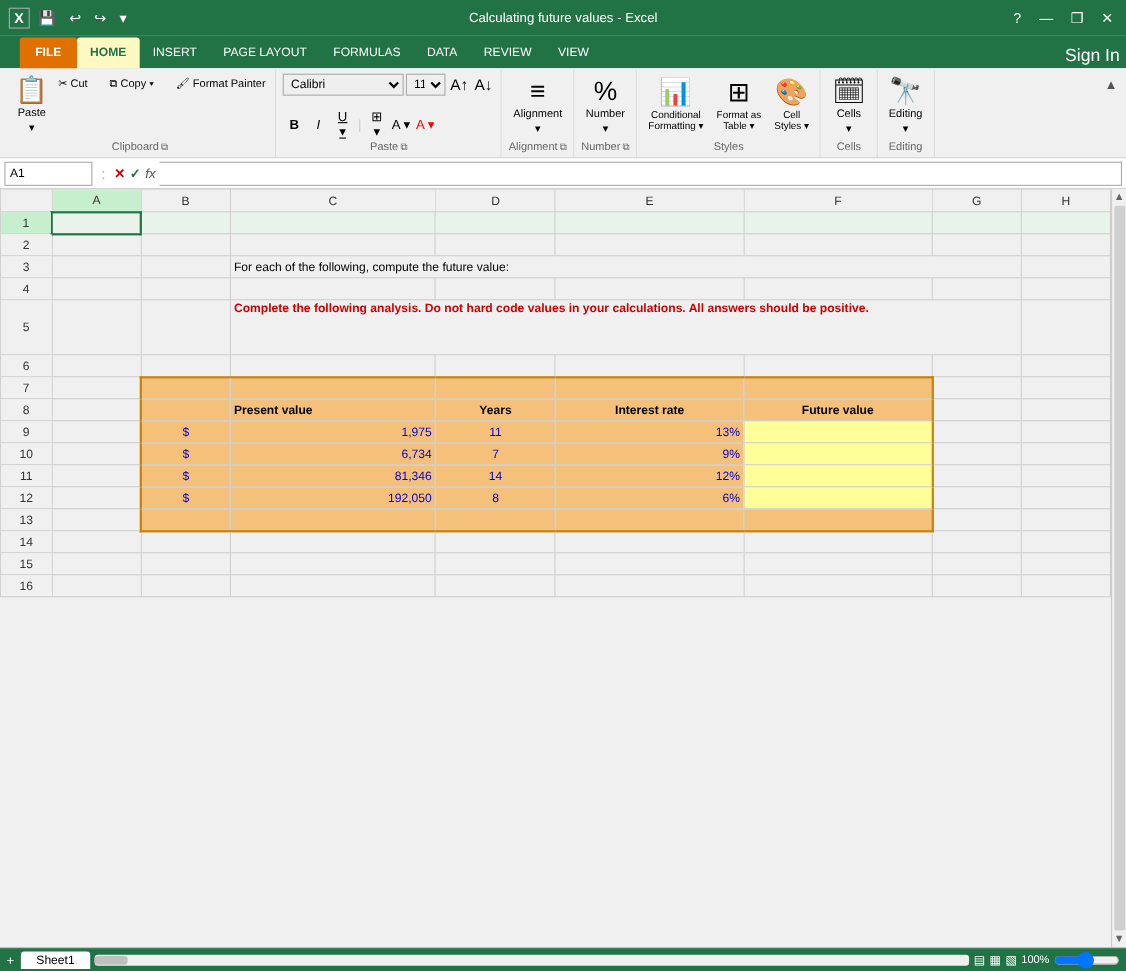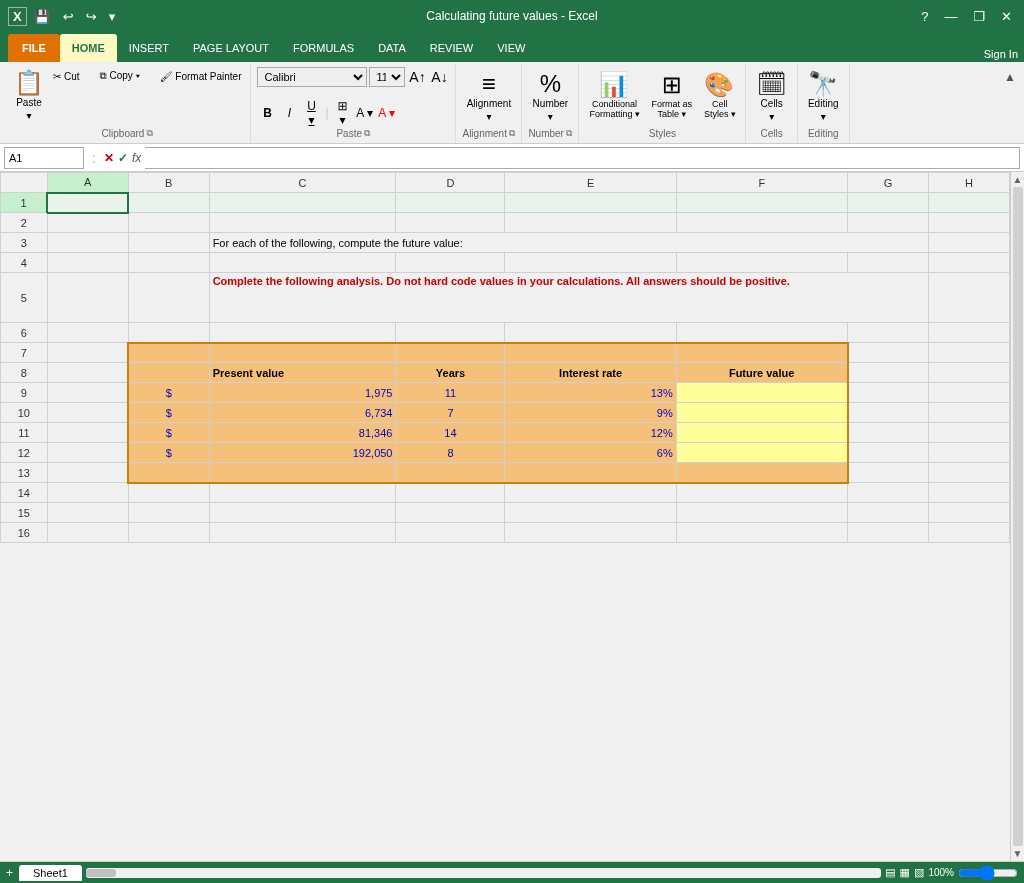--- a/index.html
+++ b/index.html
@@ -19,21 +19,21 @@
     .title-bar-center { position: absolute; left: 50%; transform: translateX(-50%); color: white; font-size: 12px; }
     .title-bar-right { display: flex; gap: 8px; align-items: center; font-size: 12px; }
     .excel-icon { background: #217346; color: white; font-weight: bold; font-size: 13px; border: 1px solid #aaa; padding: 1px 4px; }
     .tb-btn { background: none; border: none; color: white; cursor: pointer; font-size: 13px; padding: 2px 4px; }
 
     
     .ribbon-tabs {
       background: #217346;
       display: flex;
       align-items: flex-end;
-      padding-left: 8px;
+      padding-left: 18px;
       height: 30px;
     }
     .tab {
       padding: 4px 12px;
       cursor: pointer;
       font-size: 11px;
       color: white;
       border-top-left-radius: 3px;
       border-top-right-radius: 3px;
       height: 28px;
@@ -214,21 +214,21 @@
       flex: 1;
       overflow: hidden;
     }
     .sheet-scroll {
       flex: 1;
       overflow: auto;
       position: relative;
     }
 
     
-    .sign-in { color: white; font-size: 11px; cursor: pointer; padding: 2px 6px; }
+    .sign-in { color: white; font-size: 16px; cursor: pointer; padding: 2px 6px; }
     .table-bg { background: #f5c07a; }
     .future-bg { background: #ffff99; }
 
     
     .large-icon { font-size: 24px; line-height: 1; }
 
     .sign-in-area { margin-left: auto; display: flex; align-items: center; }
 
     .collapse-btn { background: none; border: none; color: #555; cursor: pointer; font-size: 12px; padding: 2px 4px; margin-left: auto; }
   </style>

